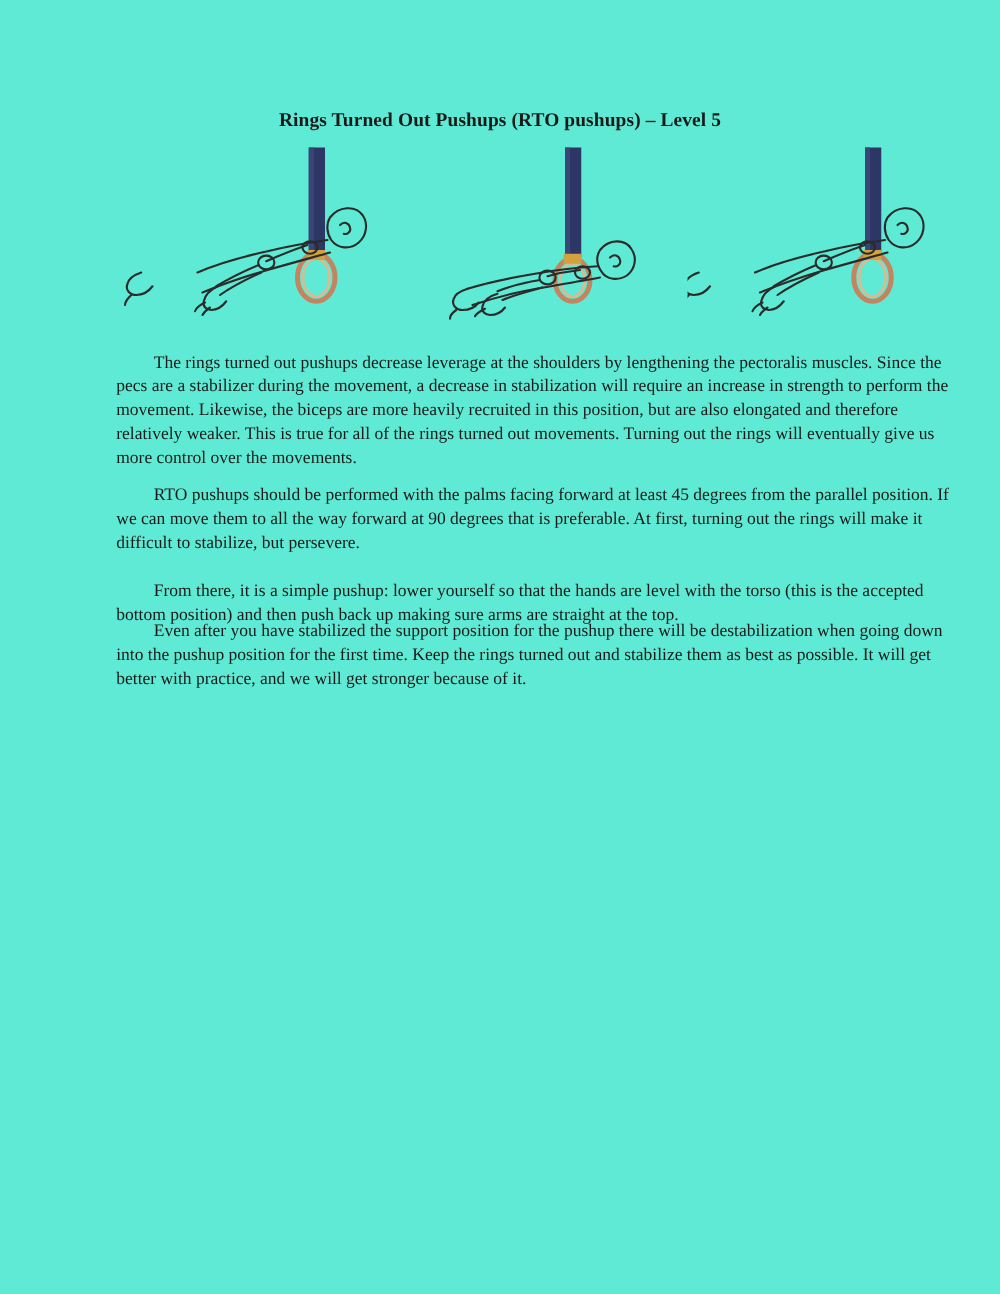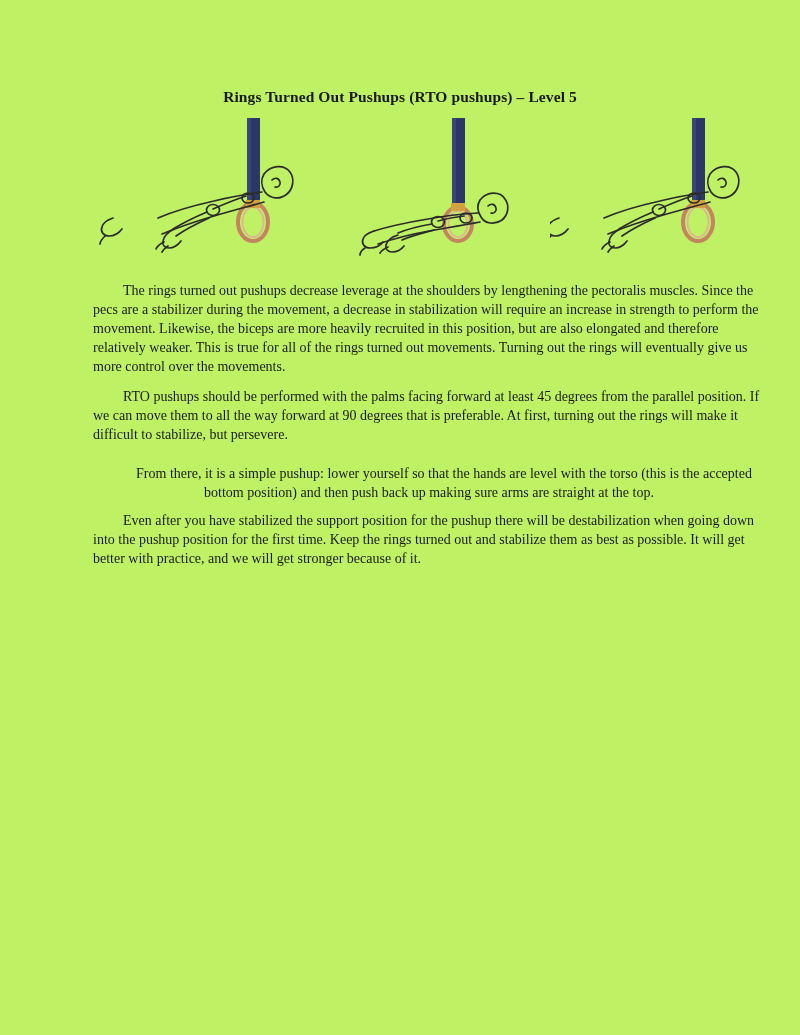--- a/index.html
+++ b/index.html
@@ -4,21 +4,21 @@
 <style>
   html, body {
     margin: 0;
     padding: 0;
     background: #ffffff;
   }
   .page {
     position: relative;
     width: 800px;
     height: 1035px;
-    background: #bef264;
+    background: #5eead4;
     font-family: "Liberation Serif", serif;
     color: #1a1a1a;
     overflow: hidden;
   }
   .doc-title {
     position: absolute;
     top: 88px;
     left: 0;
     width: 100%;
     text-align: center;
@@ -173,21 +173,21 @@
   </div>
 
   <div class="body-text" style="top: 282px;">
     <p>The rings turned out pushups decrease leverage at the shoulders by lengthening the pectoralis muscles. Since the pecs are a stabilizer during the movement, a decrease in stabilization will require an increase in strength to perform the movement. Likewise, the biceps are more heavily recruited in this position, but are also elongated and therefore relatively weaker. This is true for all of the rings turned out movements. Turning out the rings will eventually give us more control over the movements.</p>
   </div>
 
   <div class="body-text" style="top: 388px; font-family: Liberation Serif, serif;">
     <p>RTO pushups should be performed with the palms facing forward at least 45 degrees from the parallel position. If we can move them to all the way forward at 90 degrees that is preferable. At first, turning out the rings will make it difficult to stabilize, but persevere.</p>
   </div>
 
-  <div class="body-text" style="top: 465px; text-align: center;">
+  <div class="body-text" style="top: 465px;">
     <p>From there, it is a simple pushup: lower yourself so that the hands are level with the torso (this is the accepted bottom position) and then push back up making sure arms are straight at the top.</p>
   </div>
 
-  <div class="body-text" style="top: 512px;">
+  <div class="body-text" style="top: 497px;">
     <p>Even after you have stabilized the support position for the pushup there will be destabilization when going down into the pushup position for the first time. Keep the rings turned out and stabilize them as best as possible. It will get better with practice, and we will get stronger because of it.</p>
   </div>
 
 </div>
 
 </body></html>

